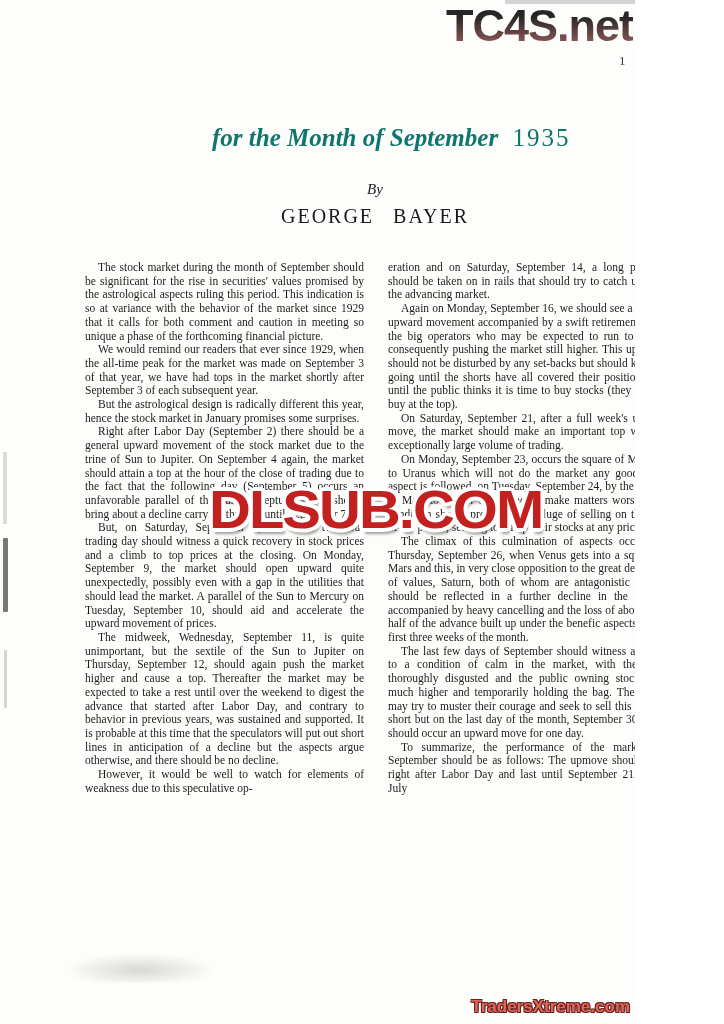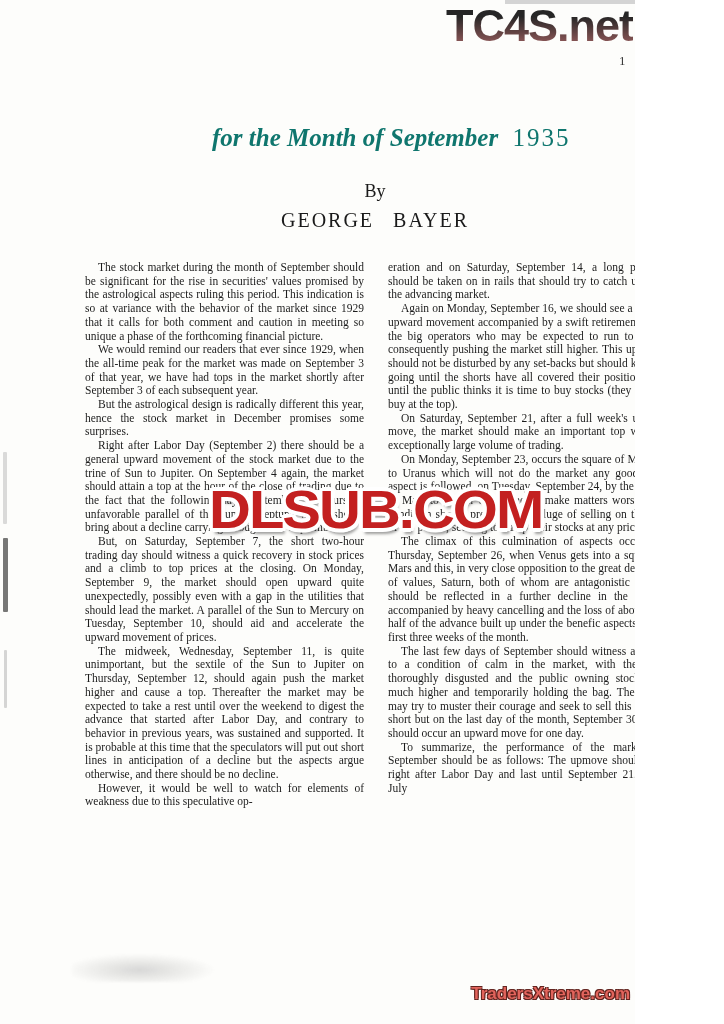--- a/index.html
+++ b/index.html
@@ -37,40 +37,40 @@
     font-family:"Liberation Sans", sans-serif; font-weight:bold;
     font-size:58px; line-height:1; letter-spacing:-2px;
     color:#c32020; transform:scaleY(.94); transform-origin:top left;
     text-shadow:
       -3px -3px 0 #ffffff, 3px -3px 0 #ffffff, -3px 3px 0 #ffffff, 3px 3px 0 #ffffff,
       -4px 0 0 #ffffff, 4px 0 0 #ffffff, 0 -4px 0 #ffffff, 0 4px 0 #ffffff,
       2px 6px 3px rgba(80,80,80,.55);
     white-space:nowrap;
   }
   .wm-bottom {
-    position:absolute; right:5px; bottom:20px;
+    position:absolute; right:5px; bottom:7px;
     font-family:"Liberation Sans", sans-serif; font-weight:bold;
     font-size:17px; letter-spacing:0; color:#e2645c;
     text-shadow:-1px -1px 0 #63241f, 1px -1px 0 #63241f, -1px 1px 0 #63241f, 1px 1px 0 #63241f;
     white-space:nowrap;
   }
 
   
   .headline {
     position:absolute; left:92px; top:68px;
     font-style:italic; font-weight:bold; font-size:38px; line-height:1.1;
     letter-spacing:1px; color:#171717; white-space:nowrap;
   }
   .subtitle {
     position:absolute; left:212px; top:124px; font-size:25px; color:#0f766e; white-space:nowrap;
   }
   .subtitle .it { font-style:italic; font-weight:bold; }
   .subtitle .yr { font-style:normal; font-weight:normal; margin-left:8px; letter-spacing:2px; }
   .byline { position:absolute; left:85px; top:181px; width:580px; text-align:center; color:#1a1a1a; }
-  .byline .by { font-size:18px; }
+  .byline .by { font-size:15px;font-style:italic; }
   .byline .author { font-size:20px; margin-top:7px; letter-spacing:2px; word-spacing:12px;text-align:center; }
 
   
   .columns {
     position:absolute; left:85px; top:261px; width:582px;
     display:flex; gap:24px;
   }
   .col {
     width:285px; font-size:11.5px; line-height:13.7px;
     text-align:justify; color:#1c1c1c;
@@ -98,21 +98,21 @@
   </div>
   <div class="byline">
     <div class="by">By</div>
     <div class="author">GEORGE  BAYER</div>
   </div>
 
   <div class="columns">
     <div class="col">
       <p>The stock market during the month of September should be significant for the rise in securities' values promised by the astrological aspects ruling this period.  This indication is so at variance with the behavior of the market since 1929 that it calls for both comment and caution in meeting so unique a phase of the forthcoming financial picture.</p>
       <p>We would remind our readers that ever since 1929, when the all-time peak for the market was made on September 3 of that year, we have had tops in the market shortly after September 3 of each subsequent year.</p>
-      <p>But the astrological design is radically different this year, hence the stock market in December promises some surprises.</p>
+      <p>But the astrological design is radically different this year, hence the stock market in January promises some surprises.</p>
       <p>Right after Labor Day (September 2) there should be a general upward movement of the stock market due to the trine of Sun to Jupiter.  On September 4 again, the market should attain a top at the hour of the close of trading due to the fact that the following day (September 5) occurs an unfavorable parallel of the Sun to Neptune which should bring about a decline carrying through until September 7.</p>
       <p>But, on Saturday, September 7, the short two-hour trading day should witness a quick recovery in stock prices and a climb to top prices at the closing.  On Monday, September 9, the market should open upward quite unexpectedly, possibly even with a gap in the utilities that should lead the market.  A parallel of the Sun to Mercury on Tuesday, September 10, should aid and accelerate the upward movement of prices.</p>
       <p>The midweek, Wednesday, September 11, is quite unimportant, but the sextile of the Sun to Jupiter on Thursday, September 12, should again push the market higher and cause a top.  Thereafter the market may be expected to take a rest until over the weekend to digest the advance that started after Labor Day, and contrary to behavior in previous years, was sustained and supported.  It is probable at this time that the speculators will put out short lines in anticipation of a decline but the aspects argue otherwise, and there should be no decline.</p>
       <p>However, it would be well to watch for elements of weakness due to this speculative op-</p>
     </div>
     <div class="col">
       <p class="cont">eration and on Saturday, September 14, a long position should be taken on in rails that should try to catch up with the advancing market.</p>
       <p>Again on Monday, September 16, we should see a further upward movement accompanied by a swift retirement of all the big operators who may be expected to run to cover, consequently pushing the market still higher.  This up-move should not be disturbed by any set-backs but should keep on going until the shorts have all covered their positions and until the public thinks it is time to buy stocks (they always buy at the top).</p>
       <p>On Saturday, September 21, after a full week's upward move, the market should make an important top with an exceptionally large volume of trading.</p>
       <p>On Monday, September 23, occurs the square of Mercury to Uranus which will not do the market any good.  This aspect is followed, on Tuesday, September 24, by the square of Mars to Saturn which should make matters worse.  This condition should precipitate a deluge of selling on the part of the public, seeking to dump their stocks at any price.</p>

